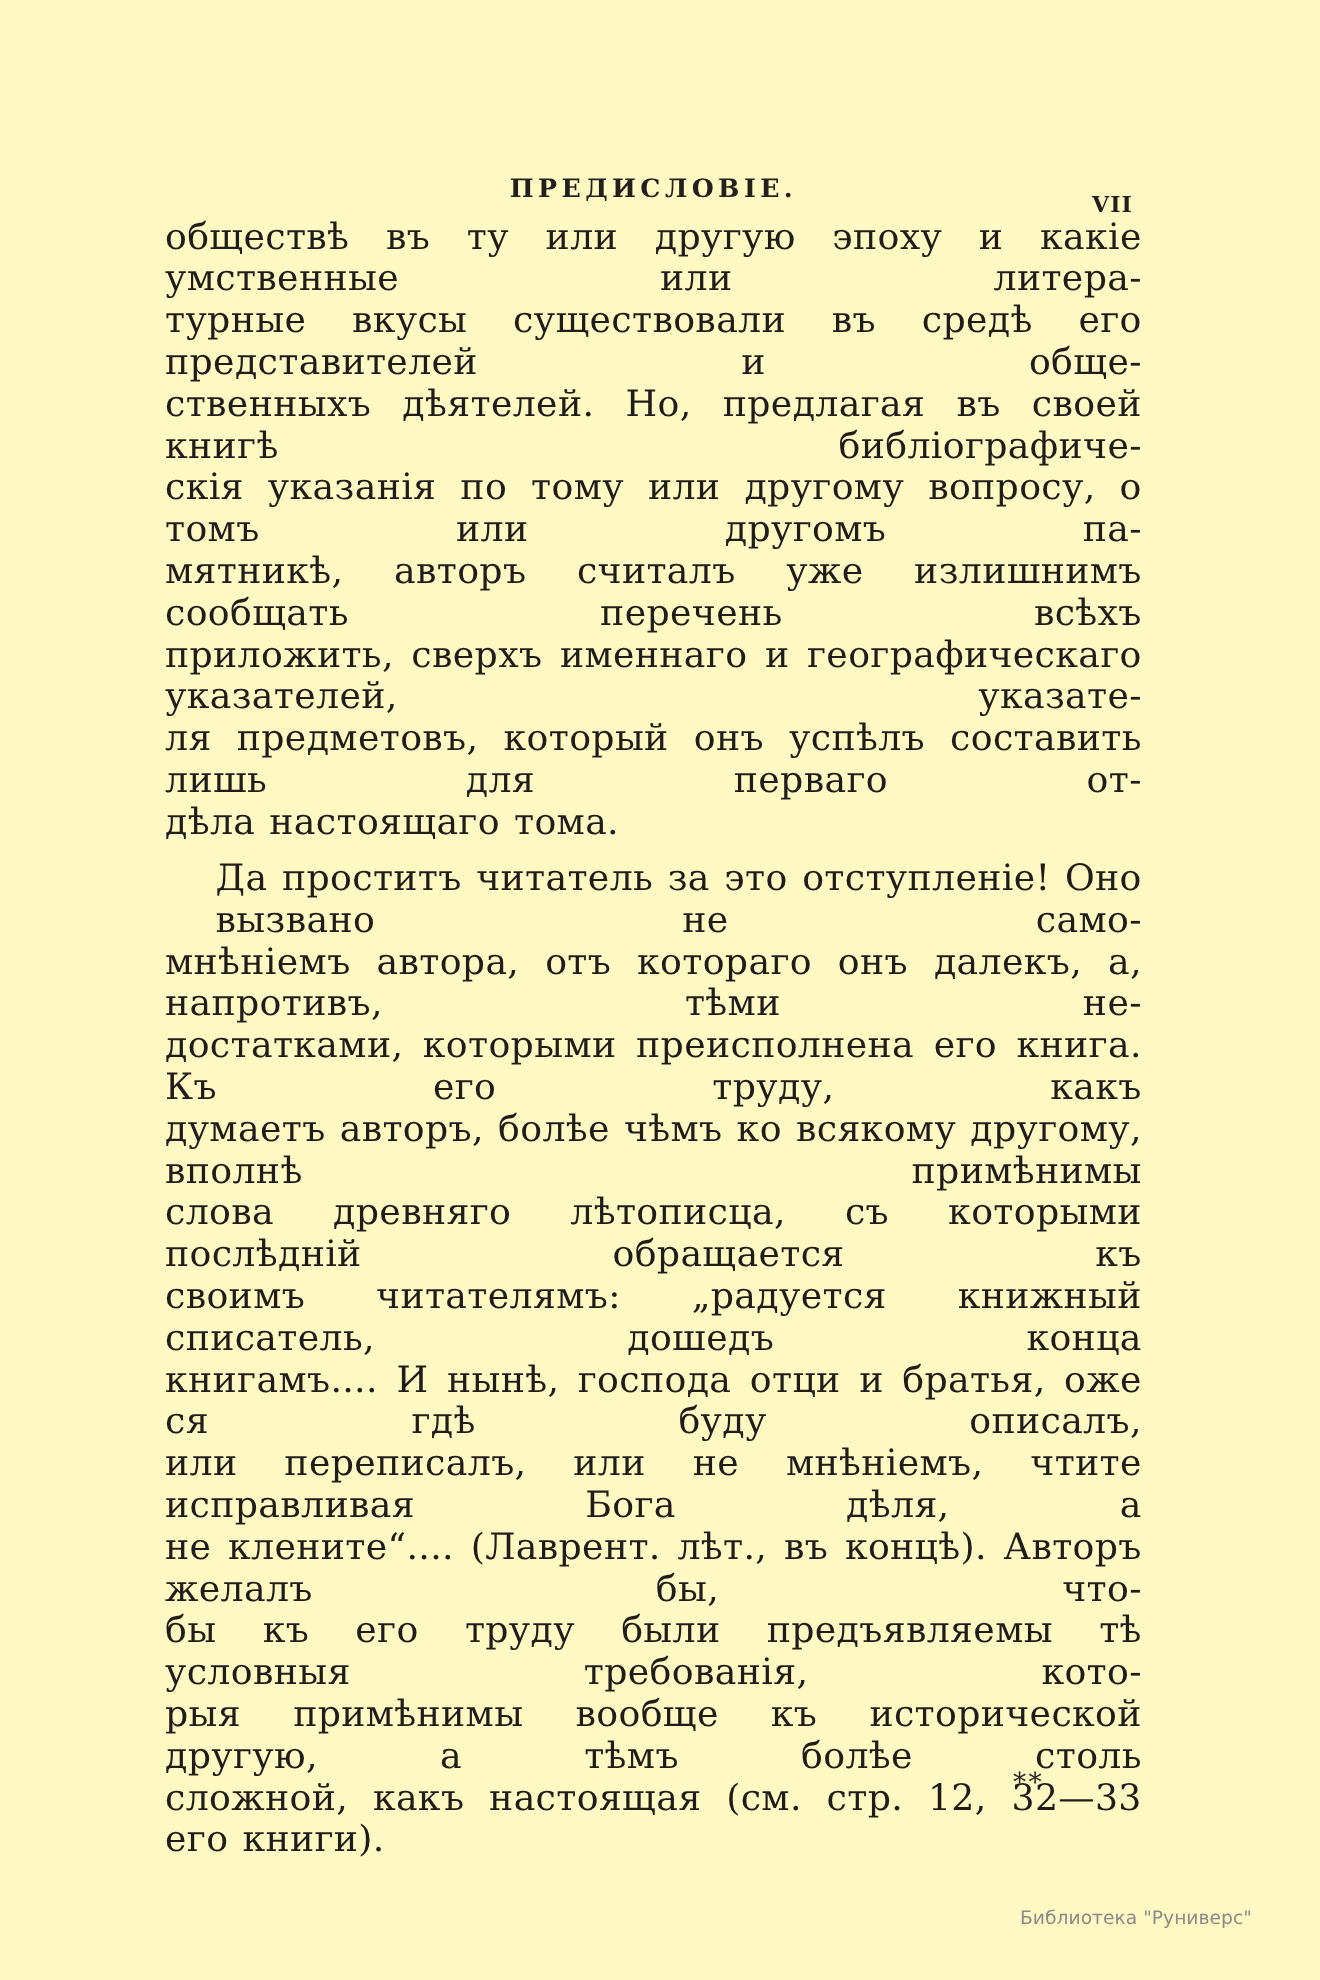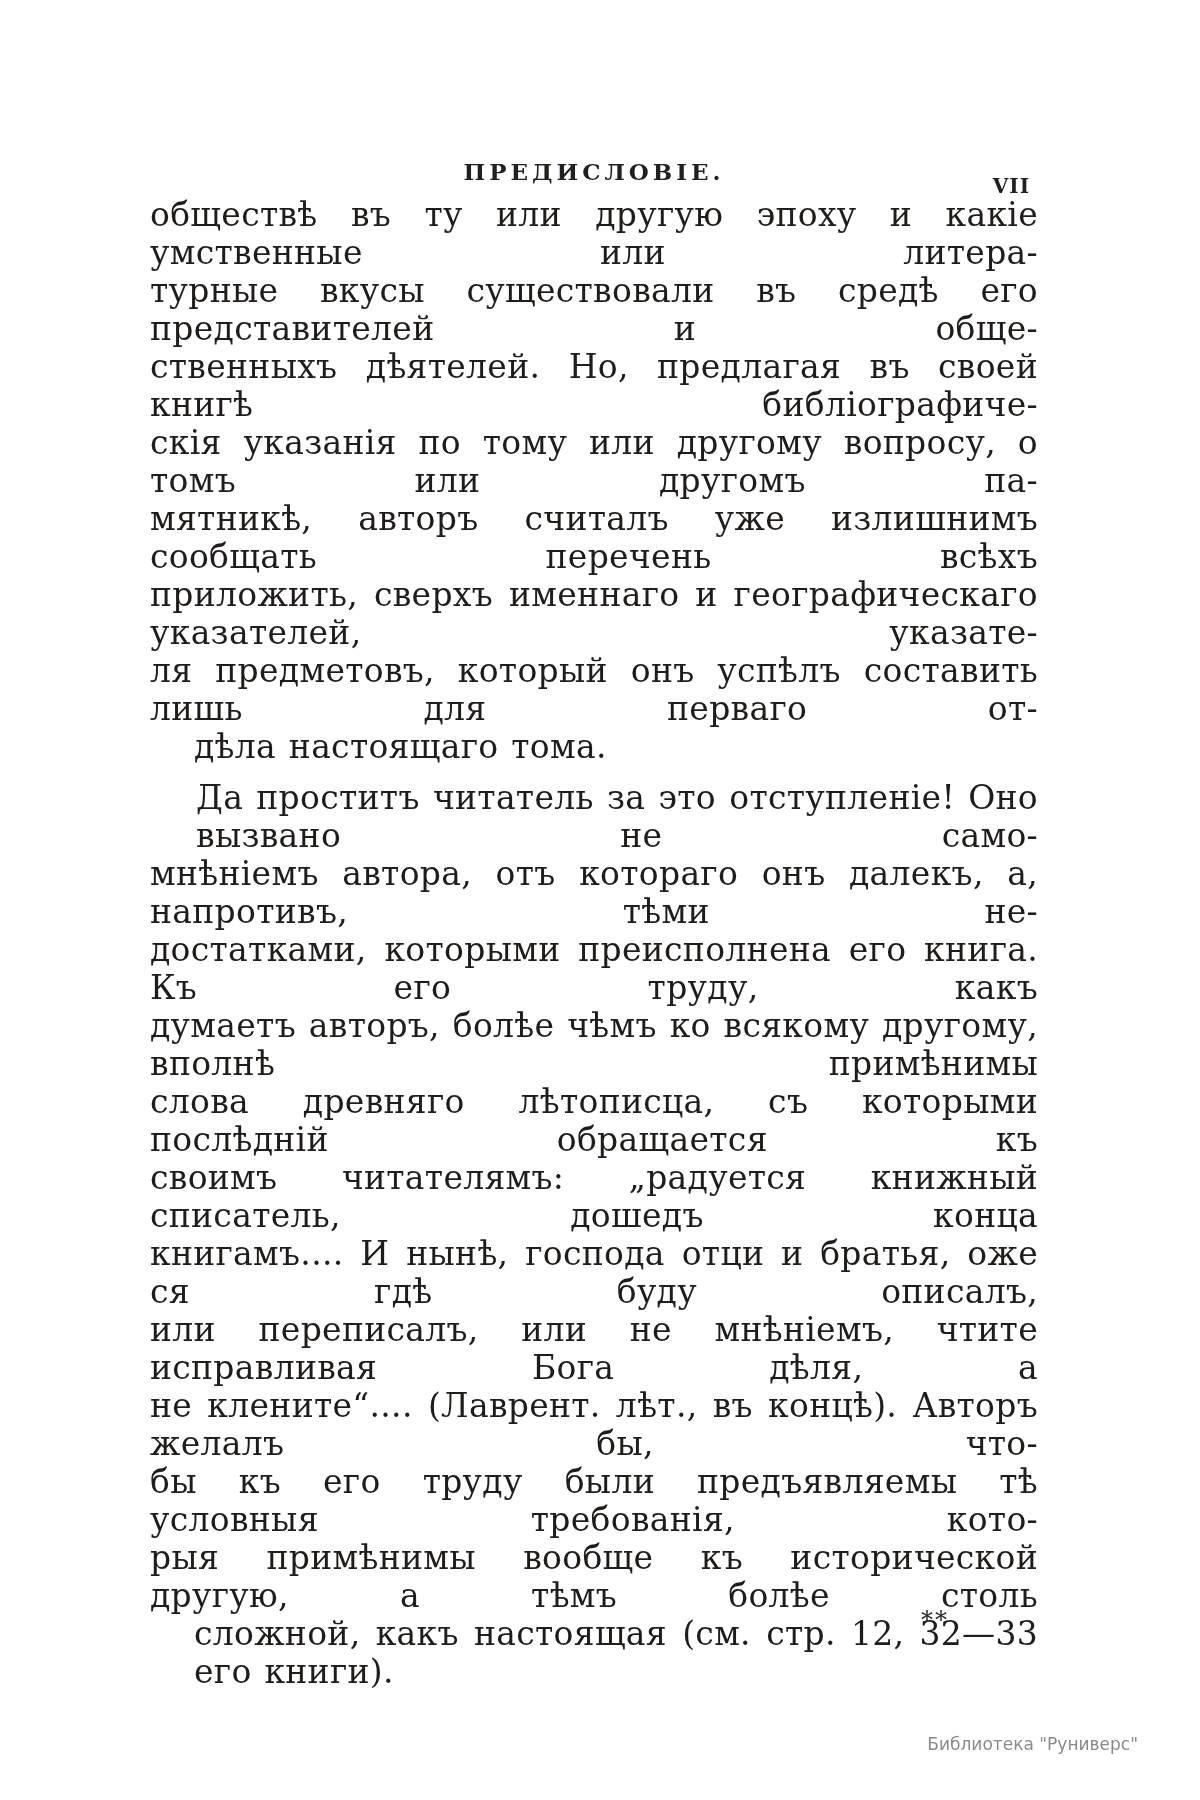--- a/index.html
+++ b/index.html
@@ -5,21 +5,21 @@
   html, body {
     margin: 0;
     padding: 0;
     background: #e8e8e4;
   }
   .page {
     position: relative;
     width: 1200px;
     height: 1800px;
     margin: 0 auto;
-    background: #ffffff;
+    background: #fef9c3;
     color: #1f1c19;
     font-family: "DejaVu Serif", "Liberation Serif", serif;
     overflow: hidden;
   }
   .header {
     position: absolute;
     left: 150px;
     top: 158px;
     width: 888px;
     height: 34px;
@@ -57,21 +57,20 @@
     text-align-last: justify;
     word-spacing: 2px;
     letter-spacing: 0.3px;
     white-space: normal;
   }
   .line.first {
     padding-left: 46px;
   }
   .line.last {
     text-align-last: left;
-    margin-left: 44px;
   }
   .footnote-mark {
     position: absolute;
     left: 895px;
     top: 1606px;
     width: 80px;
     text-align: center;
     font-size: 24px;
     letter-spacing: 2px;
     color: #2a2622;

